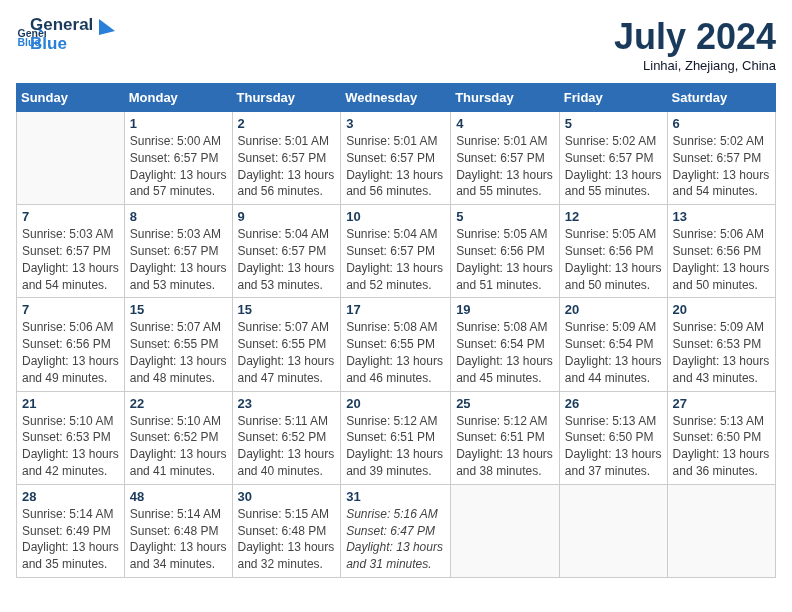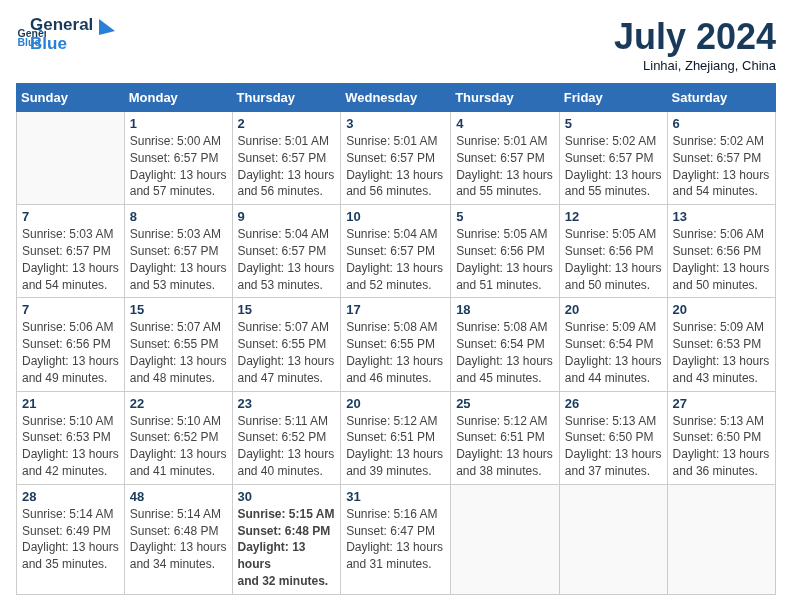--- a/index.html
+++ b/index.html
@@ -231,21 +231,21 @@
 and 47 minutes.</div>
         </td>
         <td>
           <span class="day-num">17</span>
           <div class="day-info" style="white-space: pre-line;">Sunrise: 5:08 AM
 Sunset: 6:55 PM
 Daylight: 13 hours
 and 46 minutes.</div>
         </td>
         <td>
-          <span class="day-num">18</span>
+          <span class="day-num">19</span>
           <div class="day-info" style="white-space: pre-line;">Sunrise: 5:08 AM
 Sunset: 6:54 PM
 Daylight: 13 hours
 and 45 minutes.</div>
         </td>
         <td>
           <span class="day-num">20</span>
           <div class="day-info" style="white-space: pre-line;">Sunrise: 5:09 AM
 Sunset: 6:54 PM
 Daylight: 13 hours
@@ -320,28 +320,28 @@
         </td>
         <td>
           <span class="day-num">48</span>
           <div class="day-info" style="white-space: pre-line;">Sunrise: 5:14 AM
 Sunset: 6:48 PM
 Daylight: 13 hours
 and 34 minutes.</div>
         </td>
         <td>
           <span class="day-num">30</span>
-          <div class="day-info" style="white-space: pre-line; font-weight: bold;">Sunrise: 5:15 AM
+          <div class="day-info" style="white-space: pre-line;">Sunrise: 5:15 AM
 Sunset: 6:48 PM
 Daylight: 13 hours
 and 32 minutes.</div>
         </td>
         <td>
           <span class="day-num">31</span>
-          <div class="day-info" style="white-space: pre-line;">Sunrise: 5:16 AM
+          <div class="day-info" style="white-space: pre-line; font-style: italic;">Sunrise: 5:16 AM
 Sunset: 6:47 PM
 Daylight: 13 hours
 and 31 minutes.</div>
         </td>
         <td class="empty"></td>
         <td class="empty"></td>
         <td class="empty"></td>
       </tr>
     </tbody>
 </table>

